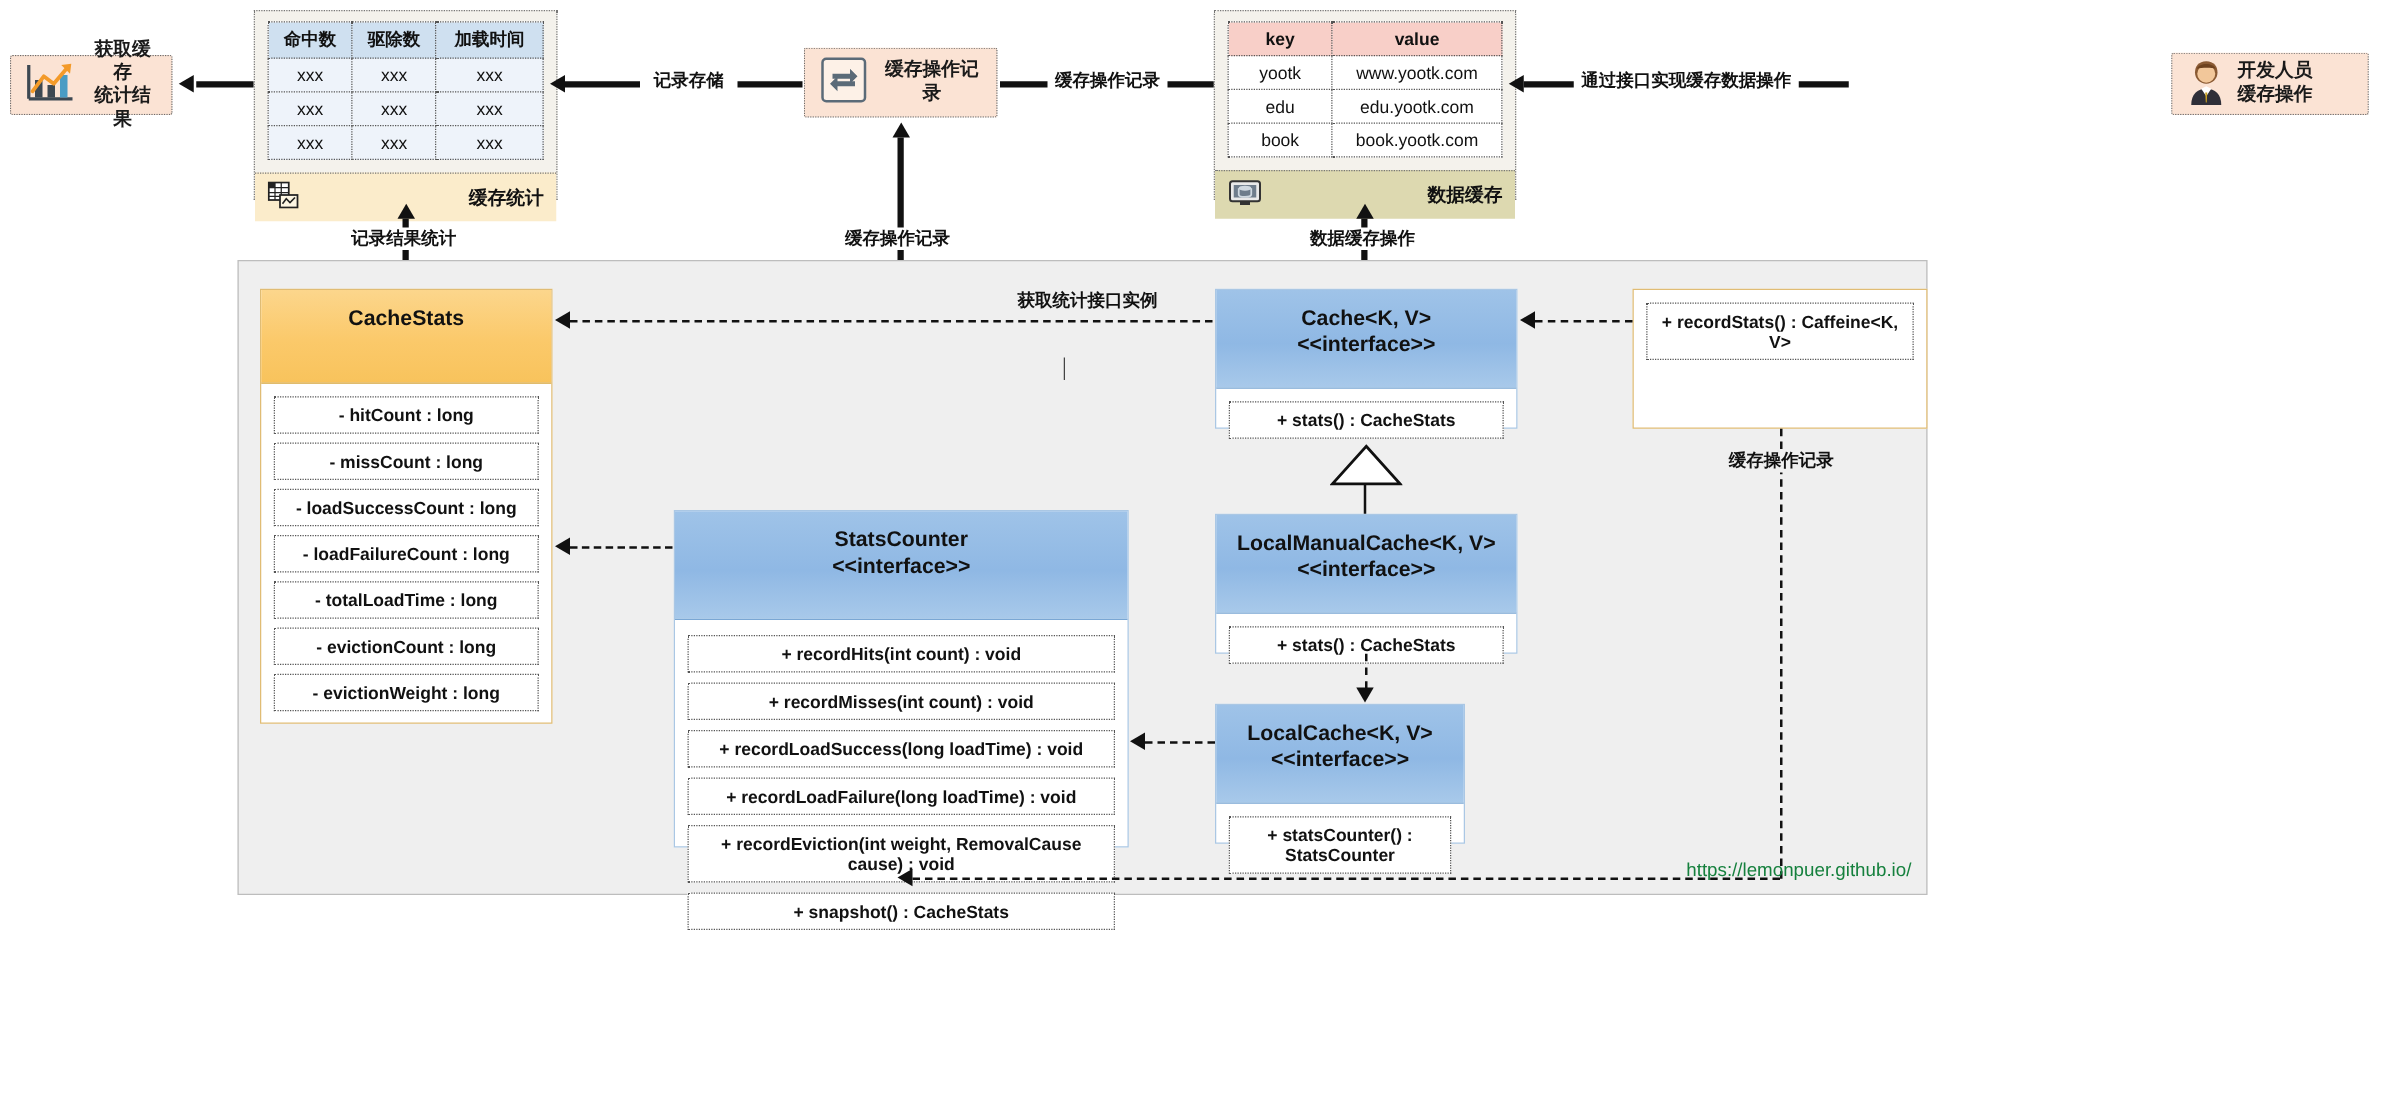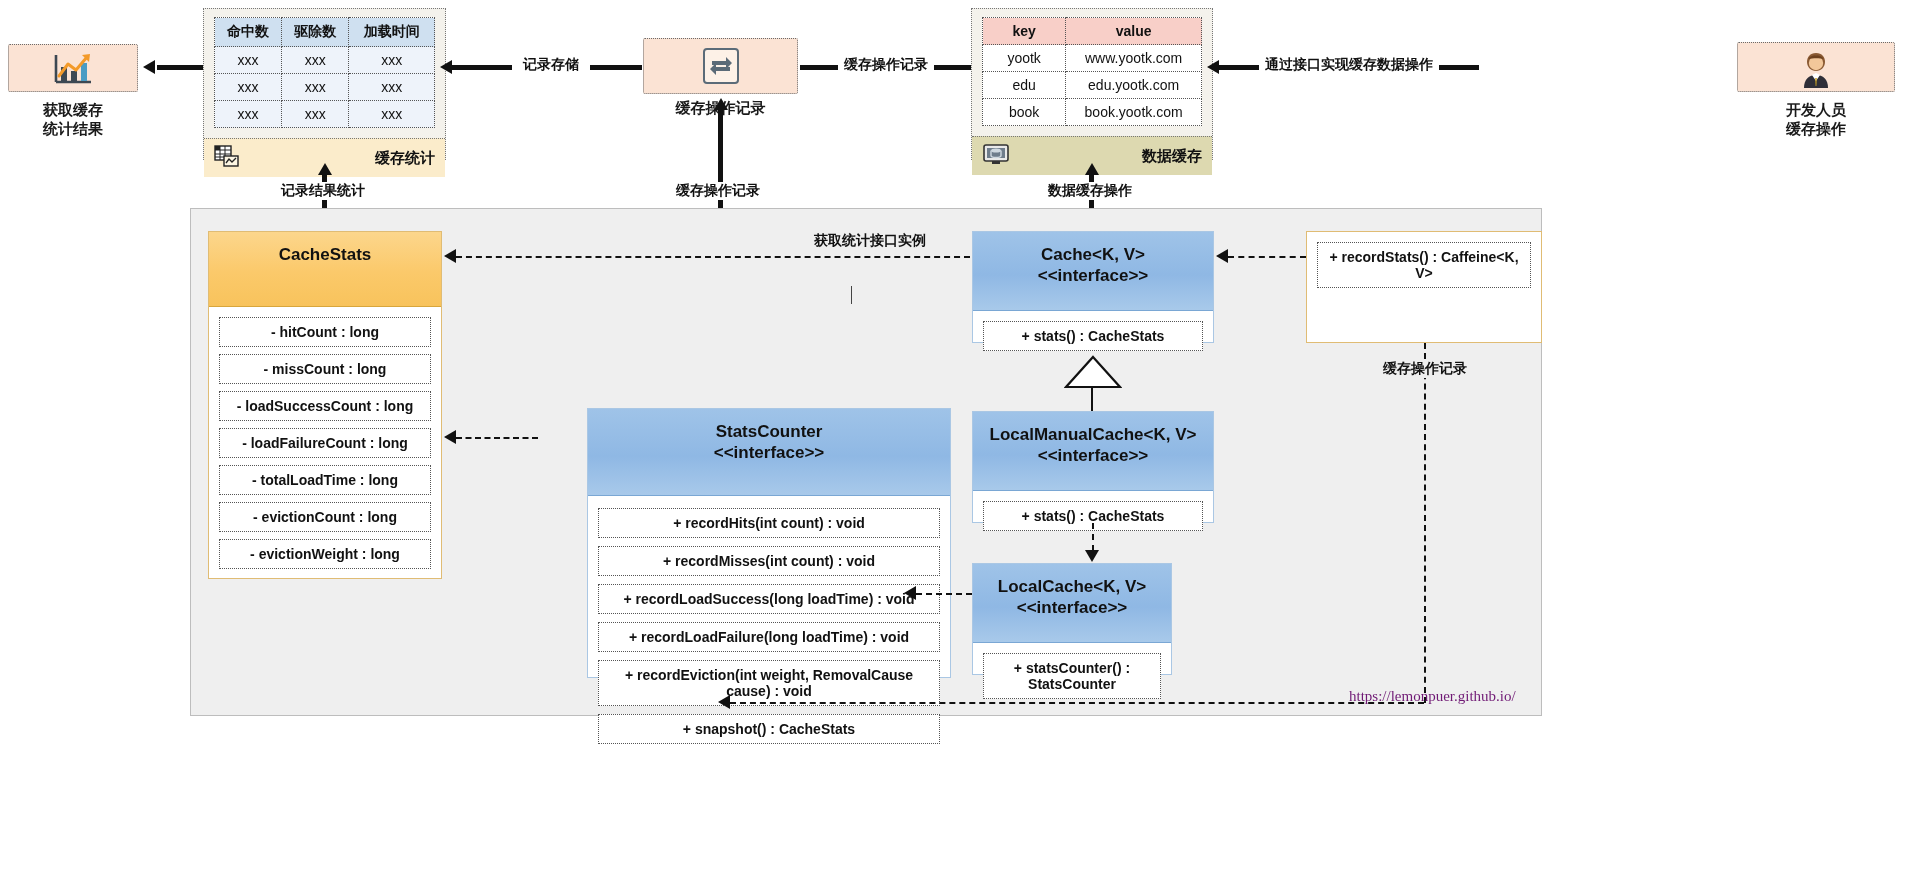--- a/index.html
+++ b/index.html
@@ -2,21 +2,21 @@
 <html><head>
 <meta charset="utf-8">
 <style>
   html,body{margin:0;padding:0;background:#ffffff;}
   body{width:1920px;height:883px;position:relative;overflow:hidden;
        font-family:"Liberation Sans","DejaVu Sans",sans-serif;color:#111;}
   .abs{position:absolute;box-sizing:border-box;}
 
   
   .note{border:1px dotted #6b6b6b;background:#fbe3d4;display:flex;align-items:center;
-        gap:8px;padding:6px 10px;border-radius:2px;flex-direction:column;}
+        gap:8px;padding:17px 10px;border-radius:2px;}
   .note-txt{font-size:15px;font-weight:700;line-height:1.25;color:#1a1a1a;text-align:center;}
 
   
   .card{border:1px dotted #777;background:#f4f2ec;}
   .card-body{padding:10px 12px;}
   .card-foot{display:flex;align-items:center;gap:10px;padding:4px 10px;
              border-top:1px dotted #777;}
   .card-foot .ft-label{margin-left:auto;font-size:15px;font-weight:700;}
 
   
@@ -50,21 +50,21 @@
   .solid-h{background:#111;height:5px;}
   .solid-v{background:#111;width:5px;}
   .lbl{font-size:14px;font-weight:700;color:#111;background:transparent;
        white-space:nowrap;text-align:center;}
   .dash-h{height:0;border-top:2px dashed #111;}
   .dash-v{width:0;border-left:2px dashed #111;}
   .arrow-l,.arrow-r,.arrow-u,.arrow-d{width:0;height:0;}
   .arrow-l{border-top:7px solid transparent;border-bottom:7px solid transparent;border-right:12px solid #111;}
   .arrow-u{border-left:7px solid transparent;border-right:7px solid transparent;border-bottom:12px solid #111;}
   .arrow-d{border-left:7px solid transparent;border-right:7px solid transparent;border-top:12px solid #111;}
-  .watermark{font-family:Liberation Serif, serif;font-size:15px;color:#701a75;}
+  .watermark{font-family:Liberation Sans, sans-serif;font-size:15px;color:#15803d;}
   .caret{width:1px;height:18px;background:#444;}
 </style>
 </head>
 <body>
 
 <div class="abs note" style="left:8px;top:44px;width:130px;height:48px;">
   <span style="flex:0 0 42px;">
     <svg width="42" height="36" viewBox="0 0 42 36">
       <line x1="4" y1="4" x2="4" y2="31" stroke="#3d4852" stroke-width="2.6"></line>
       <line x1="4" y1="31" x2="39" y2="31" stroke="#3d4852" stroke-width="2.6"></line>
@@ -244,21 +244,21 @@
     <div class="member">+ stats() : CacheStats</div>
   </div>
 </div>
 
 <div class="abs uml orange-frame" style="left:1306px;top:231px;width:236px;height:112px;">
   <div class="uml-body" style="padding-top:10px;">
     <div class="member">+ recordStats() : Caffeine&lt;K, V&gt;</div>
   </div>
 </div>
 
-<div class="abs uml blue-frame" style="left:539px;top:408px;width:364px;height:270px;margin-left:48px;">
+<div class="abs uml blue-frame" style="left:539px;top:408px;width:364px;height:270px;">
   <div class="uml-hd hd-blue" style="height:62px;">
     <div>StatsCounter</div>
     <div>&lt;&lt;interface&gt;&gt;</div>
   </div>
   <div class="uml-body" style="gap:8px;padding-top:12px;">
     <div class="member">+ recordHits(int count) : void</div>
     <div class="member">+ recordMisses(int count) : void</div>
     <div class="member">+ recordLoadSuccess(long loadTime) : void</div>
     <div class="member">+ recordLoadFailure(long loadTime) : void</div>
     <div class="member">+ recordEviction(int weight, RemovalCause cause) : void</div>

